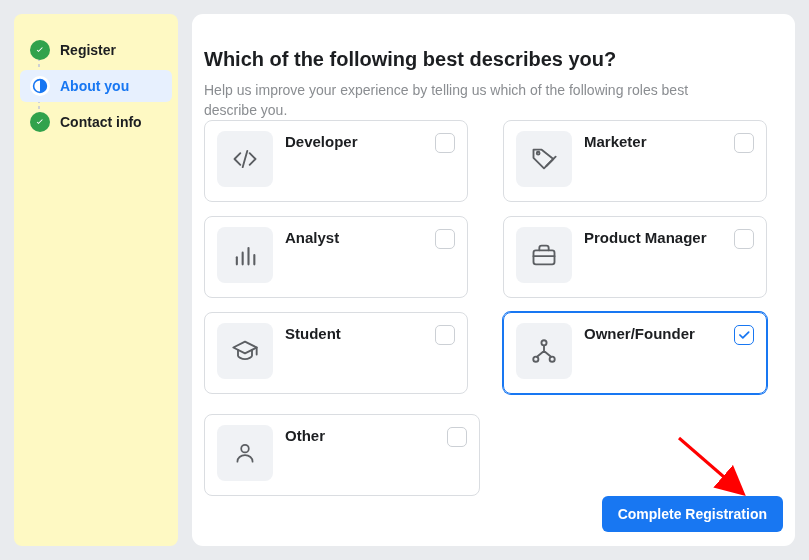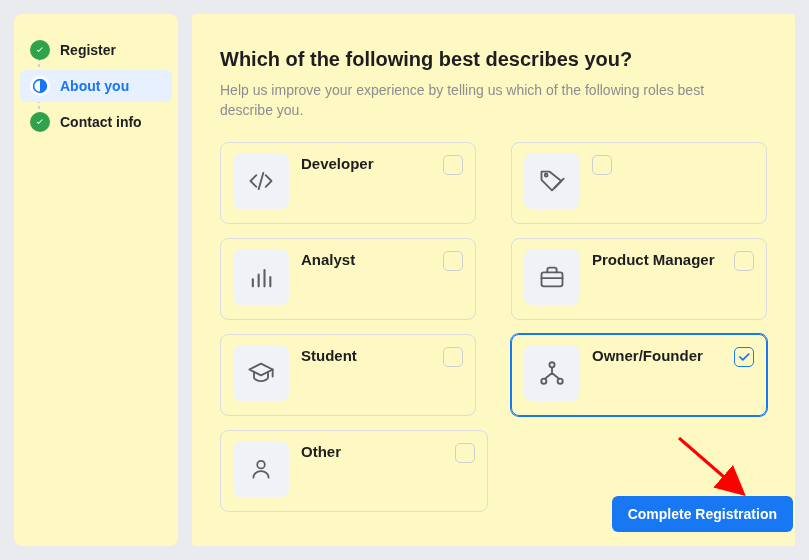--- a/index.html
+++ b/index.html
@@ -61,44 +61,43 @@
     .step .label {
       font-size: 14px;
       font-weight: 600;
       color: #1c1e21;
     }
     .half-circle-icon {
       width: 16px; height: 16px;
     }
     .main {
       flex: 1;
-      background: #fef9c3;
-      border-radius: 4px;
-      padding: 34px 28px 20px 28px;
+      background: #ffffff;
+      border-radius: 11px;
+      padding: 34px 28px 20px 12px;
       position: relative;
       overflow: hidden;
     }
     .title {
       font-size: 20px;
       font-weight: 700;
       color: #1c1e21;
       margin-bottom: 10px;
     }
     .subtitle {
       font-size: 14px;
       color: #8a8d91;
       line-height: 1.4;
-      margin-bottom: 22px;
       max-width: 520px;
     }
     .grid {
       display: grid;
       grid-template-columns: 1fr 1fr;
       gap: 14px 35px;
-      margin-bottom: 14px;
+      margin-bottom: 20px;
     }
     .card {
       border: 1px solid #dadde1;
       border-radius: 8px;
       padding: 10px 12px;
       display: flex;
       align-items: flex-start;
       gap: 12px;
       height: 82px;
       cursor: pointer;
@@ -141,21 +140,21 @@
     }
     .other-row {
       display: flex;
       justify-content: flex-start;
     }
     .other-card {
       width: 49%;
     }
     .primary-btn {
       position: absolute;
-      right: 2px;
+      right: 12px;
       bottom: 14px;
       background: #1877f2;
       color: #fff;
       border: none;
       border-radius: 6px;
       padding: 10px 16px;
       font-size: 14px;
       font-weight: 600;
       cursor: pointer;
     }
@@ -226,20 +225,21 @@
       </div>
 
       <div class="card">
         <div class="iconbox">
           <svg width="28" height="28" viewBox="0 0 24 24" fill="none" stroke="#5b5e62" stroke-width="1.6" stroke-linecap="round" stroke-linejoin="round">
               <path d="M20 12l-8 8-9-9V4h7l10 8z"></path>
               <circle cx="7" cy="7" r="1.2"></circle>
               <path d="M22 10l-8 8"></path>
             </svg>
         </div>
+        <div class="card-label">Marketer</div>
         <div class="checkbox"></div>
       </div>
 
       <div class="card">
         <div class="iconbox">
           <svg width="28" height="28" viewBox="0 0 24 24" fill="none" stroke="#5b5e62" stroke-width="1.8" stroke-linecap="round">
               <line x1="5" y1="20" x2="5" y2="14"></line>
               <line x1="10" y1="20" x2="10" y2="10"></line>
               <line x1="15" y1="20" x2="15" y2="6"></line>
               <line x1="20" y1="20" x2="20" y2="12"></line>

